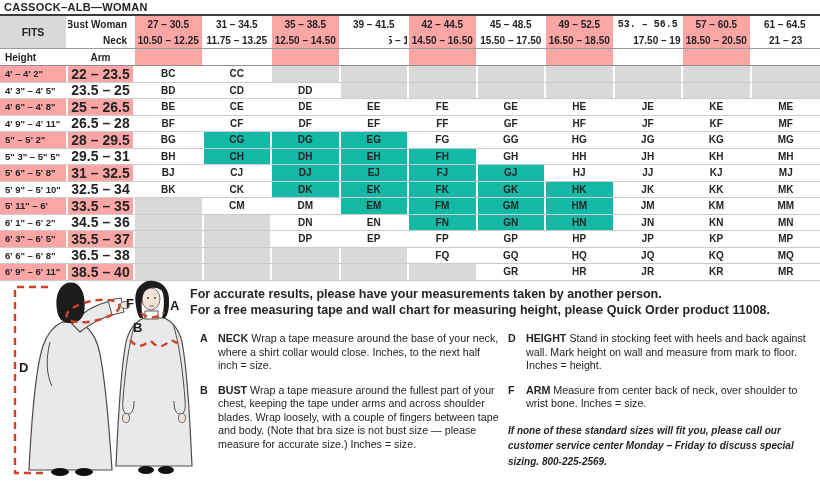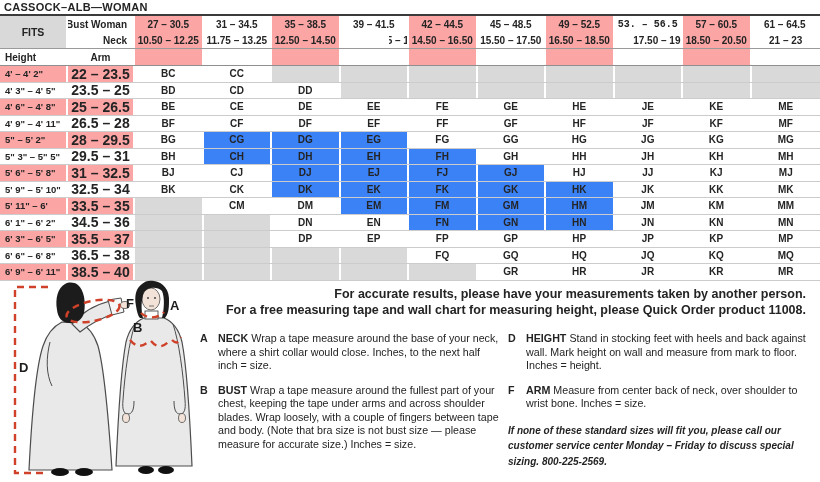--- a/index.html
+++ b/index.html
@@ -19,27 +19,27 @@
   .lbl { justify-content:flex-end; padding-right:6px; }
   .cream { background:#fca5a5; }
   .ha-row { height:16px; border-bottom:1px solid #8f8f8f; }
   .ha-row .c { justify-content:center; }
   .ha-row .c.left { justify-content:flex-start; padding-left:5px; }
   .body-row { height:15.5px; border-bottom:1px solid #cccccc; }
   .body-row .c { font-size:10px; }
   .body-row .htc { justify-content:flex-start; padding-left:5px; font-size:9.5px; }
   .body-row .armc { font-size:14px; }
   .na { background:#d9d9d9; }
-  .hl { background:#3b82f6; }
+  .hl { background:#14b8a6; }
   .quik-row { height:17px; }
   .quik-row .c { border-right:2px solid #fff; }
   .quik { background:#f3e7ad; font-size:10px;margin-top:36px; }
 
   
-  .intro { position:absolute; left:190px; right:14px; top:286px; text-align:right;
+  .intro { position:absolute; left:190px; right:2px; top:286px; text-align:left;
            font-weight:bold; font-size:12.5px; line-height:16px; }
   .defcol { position:absolute; top:332px; }
   .defcol.one { left:200px; width:300px; }
   .defcol.two { left:508px; width:304px; }
   .def { display:flex; margin-bottom:11px; font-size:10.7px; line-height:13.5px; }
   .def .key { width:18px; font-weight:bold; flex:none; }
   .def .term { font-weight:bold; }
   .special { font-style:italic; font-size:10px; line-height:15.5px; margin-top:12px;font-weight:bold; }
   .special b { font-style:italic; }
 

